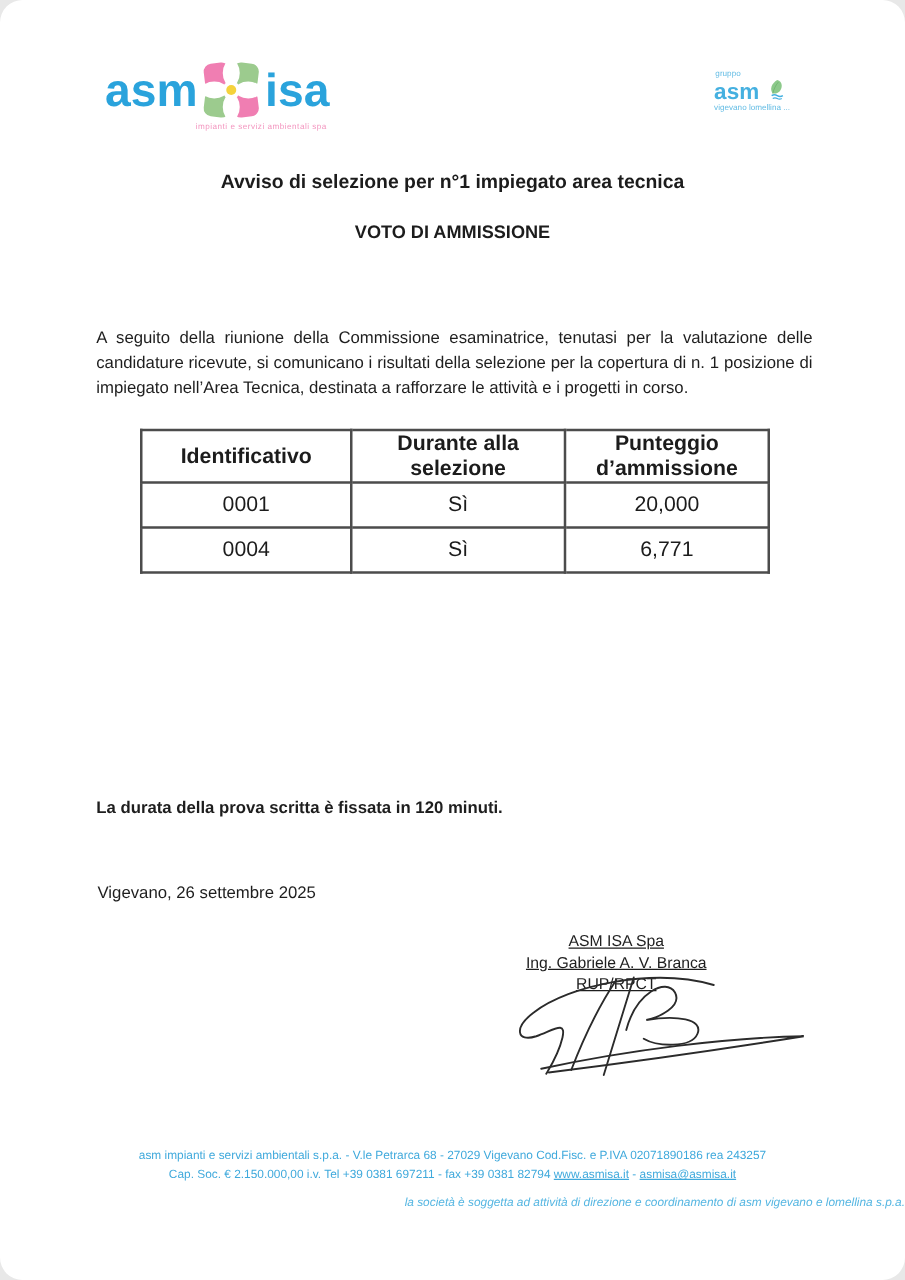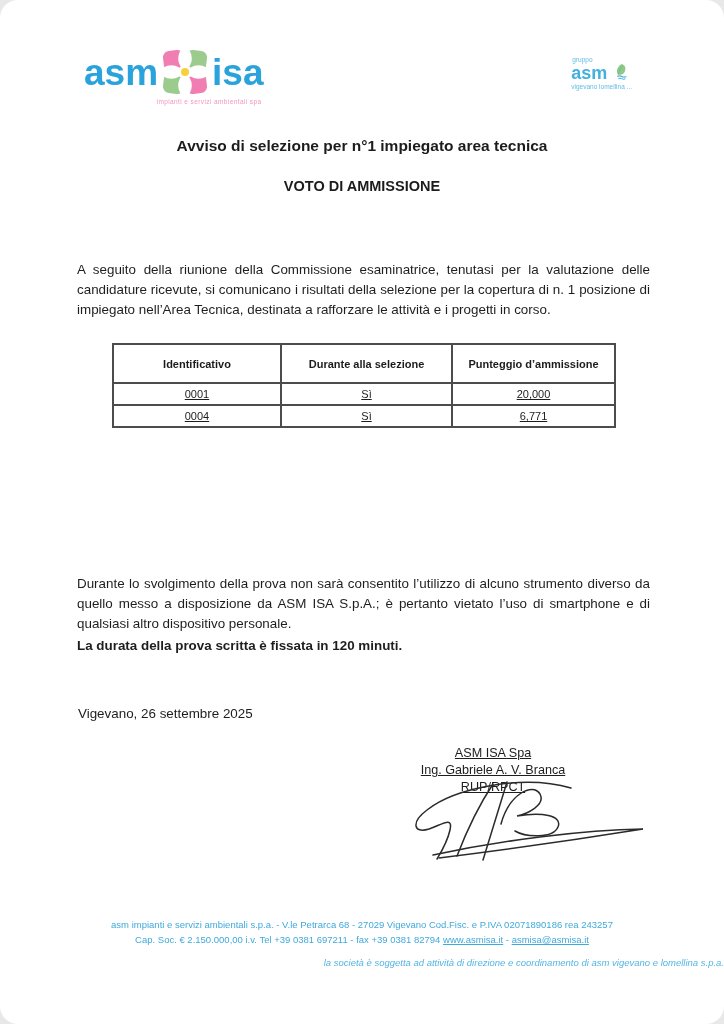--- a/index.html
+++ b/index.html
@@ -73,28 +73,28 @@
   .date-line {
     position: absolute; left: 78px; top: 706px;
     font-size: 13.4px; color: #1e1e1e;
   }
 
   
   table.results {
     position: absolute; left: 112px; top: 343px;
     border-collapse: collapse; table-layout: fixed;
     width: 502px;
-    font-size: 11px; color: #1c1c1c;
+    font-size: 17px; color: #1c1c1c;
   }
   table.results th, table.results td {
     border: 2px solid #4c4c4c;
     text-align: center; vertical-align: middle;
   }
   table.results th { height: 39px; font-weight: bold; }
-  table.results td { height: 22px; font-weight: normal; text-decoration: underline; }
+  table.results td { height: 36px; font-weight: normal; }
   .col-id    { width: 168px; }
   .col-adm   { width: 171px; }
   .col-score { width: 163px; }
 
   
   .sig-block {
     position: absolute; left: 418px; top: 745px; width: 150px;
     text-align: center; font-size: 12.6px; line-height: 17px; color: #1e1e1e; text-decoration: underline;
   }
   .sig-svg {
@@ -181,21 +181,20 @@
         <td>20,000</td>
       </tr>
       <tr>
         <td>0004</td>
         <td>Sì</td>
         <td>6,771</td>
       </tr>
     </tbody>
   </table>
 
-  <div class="para p-rules">Durante lo svolgimento della prova non sarà consentito l’utilizzo di alcuno strumento diverso da quello messo a disposizione da ASM ISA S.p.A.; è pertanto vietato l’uso di smartphone e di qualsiasi altro dispositivo personale.</div>
   <div class="para p-duration">La durata della prova scritta è fissata in 120 minuti.</div>
 
   <div class="date-line">Vigevano, 26 settembre 2025</div>
 
   <div class="sig-block">
     <div>ASM ISA Spa</div>
     <div>Ing. Gabriele A. V. Branca</div>
     <div>RUP/RPCT</div>
   </div>
   <svg class="sig-svg" viewBox="0 0 258 88" fill="none" stroke="#2b2b2b" stroke-width="1.5" stroke-linecap="round">

